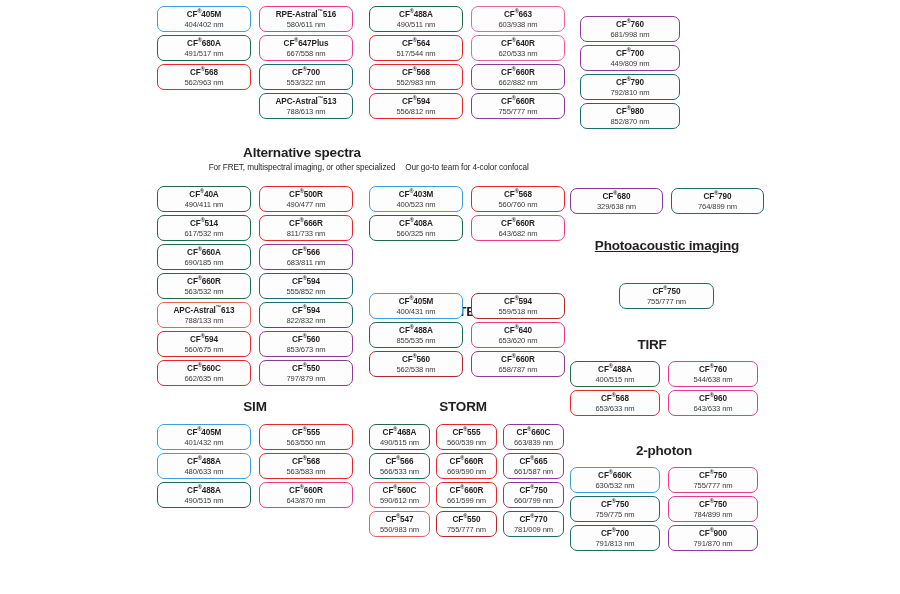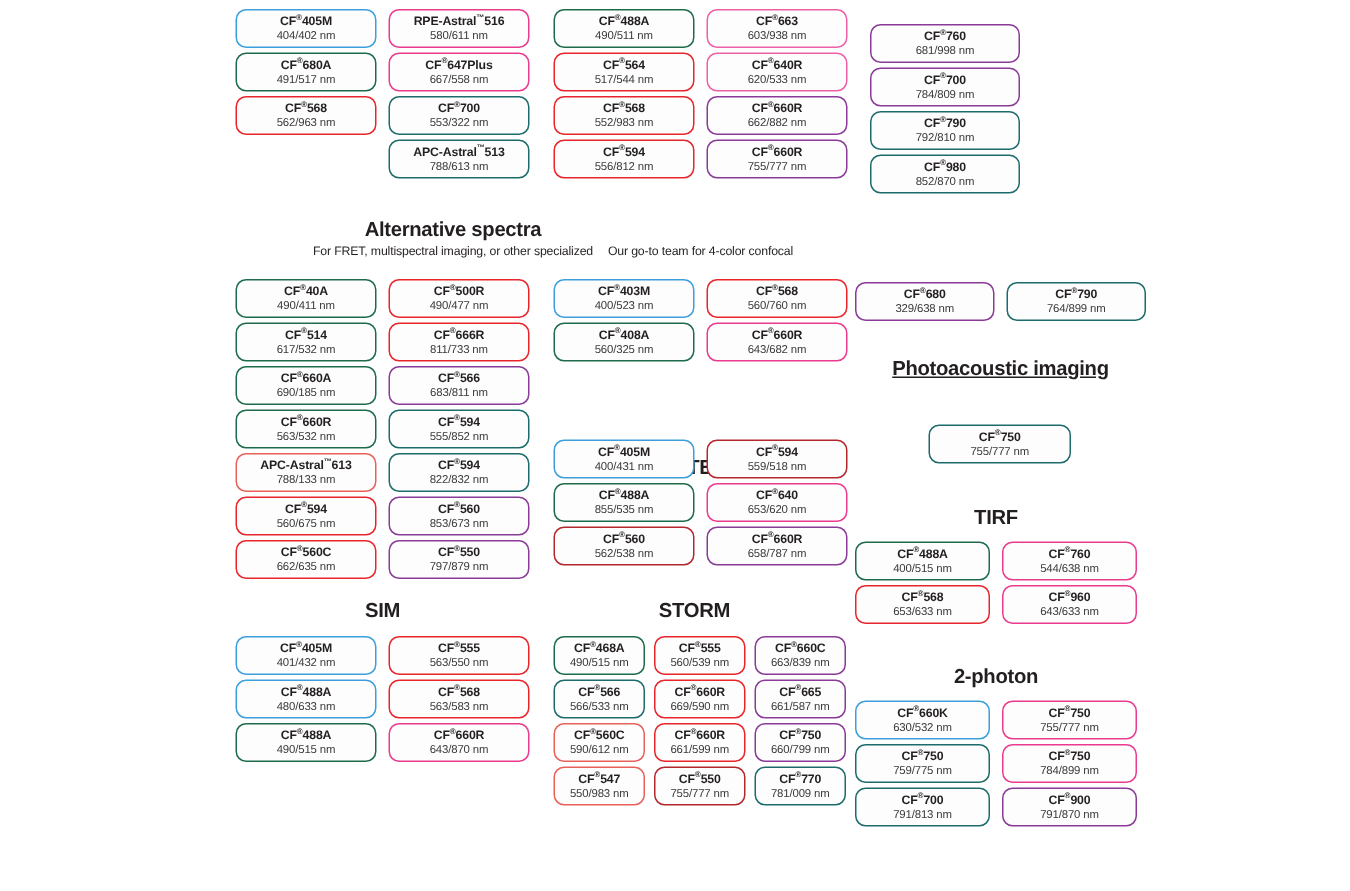--- a/index.html
+++ b/index.html
@@ -133,21 +133,21 @@
     <div class="chip" style="left: 471px; top: 93px; width: 94px; height: 26px; border-color: rgb(138, 58, 151);">
       <div class="nm"><span>CF</span><sup>®</sup><span>660R</span></div>
       <div class="wl">755/777 nm</div>
     </div>
     <div class="chip" style="left: 580px; top: 16px; width: 100px; height: 26px; border-color: rgb(138, 58, 151);">
       <div class="nm"><span>CF</span><sup>®</sup><span>760</span></div>
       <div class="wl">681/998 nm</div>
     </div>
     <div class="chip" style="left: 580px; top: 45px; width: 100px; height: 26px; border-color: rgb(138, 58, 151);">
       <div class="nm"><span>CF</span><sup>®</sup><span>700</span></div>
-      <div class="wl">784/809 nm</div>
+      <div class="wl">449/809 nm</div>
     </div>
     <div class="chip" style="left: 580px; top: 74px; width: 100px; height: 26px; border-color: rgb(29, 107, 107);">
       <div class="nm"><span>CF</span><sup>®</sup><span>790</span></div>
       <div class="wl">792/810 nm</div>
     </div>
     <div class="chip" style="left: 580px; top: 103px; width: 100px; height: 26px; border-color: rgb(29, 107, 107);">
       <div class="nm"><span>CF</span><sup>®</sup><span>980</span></div>
       <div class="wl">852/870 nm</div>
     </div>
     <div class="sec-title" style="left: 157px; top: 145px; width: 290px;">Alternative spectra</div>
@@ -256,21 +256,21 @@
       <div class="wl">755/777 nm</div>
     </div>
     <div class="chip" style="left: 570px; top: 188px; width: 93px; height: 26px; border-color: rgb(138, 58, 151);">
       <div class="nm"><span>CF</span><sup>®</sup><span>680</span></div>
       <div class="wl">329/638 nm</div>
     </div>
     <div class="chip" style="left: 671px; top: 188px; width: 93px; height: 26px; border-color: rgb(29, 107, 107);">
       <div class="nm"><span>CF</span><sup>®</sup><span>790</span></div>
       <div class="wl">764/899 nm</div>
     </div>
-    <div class="sec-title" style="left: 570px; top: 337px; width: 188px;">TIRF</div>
+    <div class="sec-title" style="left: 558px; top: 337px; width: 188px;">TIRF</div>
     <div class="chip" style="left: 570px; top: 361px; width: 90px; height: 26px; border-color: rgb(29, 107, 74);">
       <div class="nm"><span>CF</span><sup>®</sup><span>488A</span></div>
       <div class="wl">400/515 nm</div>
     </div>
     <div class="chip" style="left: 570px; top: 390px; width: 90px; height: 26px; border-color: rgb(232, 37, 42);">
       <div class="nm"><span>CF</span><sup>®</sup><span>568</span></div>
       <div class="wl">653/633 nm</div>
     </div>
     <div class="chip" style="left: 668px; top: 361px; width: 90px; height: 26px; border-color: rgb(234, 59, 142);">
       <div class="nm"><span>CF</span><sup>®</sup><span>760</span></div>

